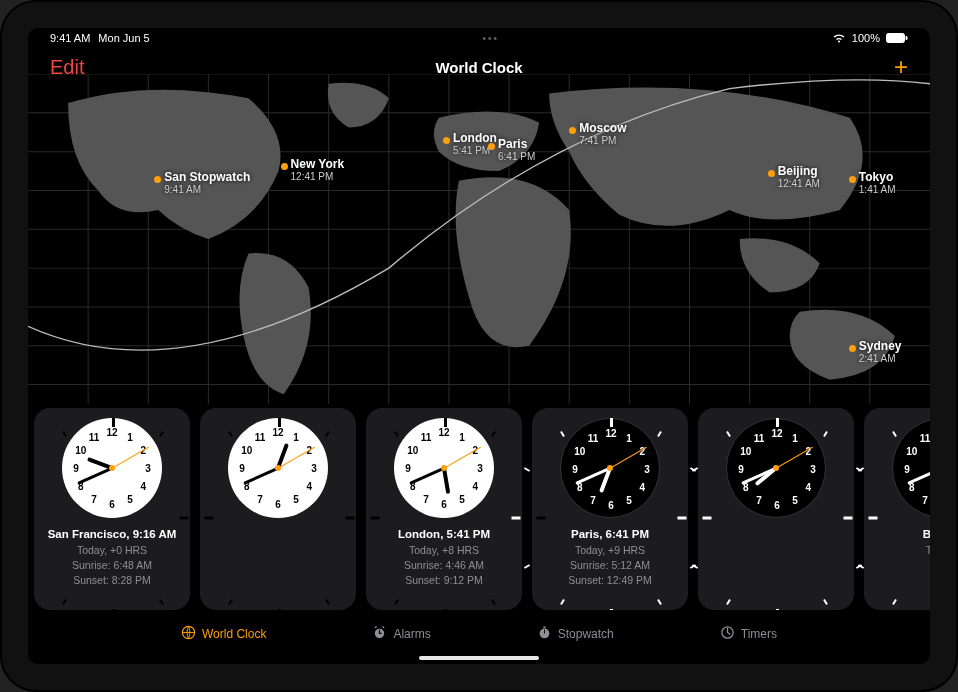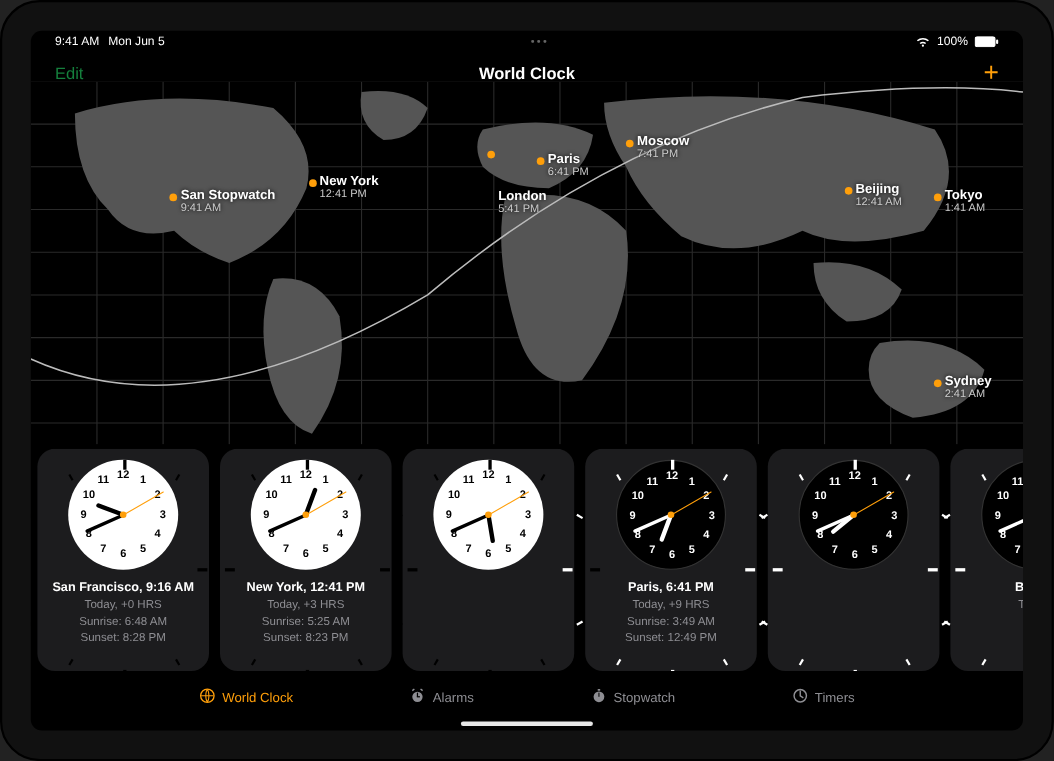--- a/index.html
+++ b/index.html
@@ -25,21 +25,21 @@
   .status-right { display: flex; align-items: center; gap: 6px; font-weight: 500; }
   .wifi-icon svg, .battery-icon svg { display:block; }
 
   
   .nav-bar {
     position: absolute; left: 0; top: 20px; right: 0; height: 38px;
     display: flex; align-items: center; justify-content: center;
     color: #fff; z-index: 50;
   }
   .nav-title { font-size: 15px; font-weight: 600; }
-  .nav-edit { position:absolute; left: 22px; color:#15803d; font-size:15px; }
+  .nav-edit { position:absolute; left: 22px; color:#ef4444; font-size:20px; }
   .nav-add  { position:absolute; right:22px; color:#ff9f0a; font-size:24px; font-weight:300; line-height:1; }
 
   
   .map-area {
     position: absolute; left:0; right:0; top:46px; bottom:260px;
     overflow:hidden;
   }
   .map-svg { position:absolute; inset:0; width:100%; height:100%; }
   .city-label { position:absolute; color:#fff; font-size:12px; font-weight:600; white-space:nowrap; text-shadow:0 0 4px #000; }
   .city-label .time { display:block; font-size:10px; font-weight:400; color:#ccc; }
@@ -175,21 +175,21 @@
         </g>
 
         <path d="M0 260 Q150 330 360 200 Q520 60 700 15 Q820 0 900 10" fill="none" stroke="#bbb" stroke-width="1.4"></path>
       </svg>
       <div id="city-labels">
           <div class="city-dot" style="left: 14%; top: 31%;"></div>
           <div class="city-label" style="left: calc(14% + 10px); top: calc(31% - 6px);"><span>San Stopwatch</span><span class="time">9:41 AM</span></div>
           <div class="city-dot" style="left: 28%; top: 27%;"></div>
           <div class="city-label" style="left: calc(28% + 10px); top: calc(27% - 6px);"><span>New York</span><span class="time">12:41 PM</span></div>
           <div class="city-dot" style="left: 46%; top: 19%;"></div>
-          <div class="city-label" style="left: calc(46% + 10px); top: calc(19% - 6px); margin-top: 40px;"><span>London</span><span class="time">5:41 PM</span></div>
+          <div class="city-label" style="left: calc(46% + 10px); top: calc(19% - 6px);"><span>London</span><span class="time">5:41 PM</span></div>
           <div class="city-dot" style="left: 51%; top: 21%;"></div>
           <div class="city-label" style="left: calc(51% + 10px); top: calc(21% - 6px);"><span>Paris</span><span class="time">6:41 PM</span></div>
           <div class="city-dot" style="left: 60%; top: 16%;"></div>
           <div class="city-label" style="left: calc(60% + 10px); top: calc(16% - 6px);"><span>Moscow</span><span class="time">7:41 PM</span></div>
           <div class="city-dot" style="left: 82%; top: 29%;"></div>
           <div class="city-label" style="left: calc(82% + 10px); top: calc(29% - 6px);"><span>Beijing</span><span class="time">12:41 AM</span></div>
           <div class="city-dot" style="left: 91%; top: 31%;"></div>
           <div class="city-label" style="left: calc(91% + 10px); top: calc(31% - 6px);"><span>Tokyo</span><span class="time">1:41 AM</span></div>
           <div class="city-dot" style="left: 91%; top: 82%;"></div>
           <div class="city-label" style="left: calc(91% + 10px); top: calc(82% - 6px);"><span>Sydney</span><span class="time">2:41 AM</span></div>
@@ -258,26 +258,20 @@
             <div class="num" style="left: 14px; top: 50px;">9</div>
             <div class="tick " style="transform: rotate(300deg) translateY(-50px);"></div>
             <div class="num" style="left: 18.8231px; top: 32px;">10</div>
             <div class="tick " style="transform: rotate(330deg) translateY(-50px);"></div>
             <div class="num" style="left: 32px; top: 18.8231px;">11</div>
             <div class="hand hand-hour" style="transform: rotate(20.5deg);"></div>
             <div class="hand hand-minute" style="transform: rotate(246deg);"></div>
             <div class="hand hand-second" style="transform: rotate(60deg);"></div>
             <div class="center-cap"></div>
           </div>
-          <div class="card-text">
-            <div class="line1">New York, 12:41 PM</div>
-            <div class="subline">Today, +3 HRS</div>
-            <div class="subline">Sunrise: 5:25 AM</div>
-            <div class="subline">Sunset: 8:23 PM</div>
-          </div>
         </div>
         <div class="card">
           <div class="clock-face clock-light">
             <div class="tick tick-major" style="transform: rotate(0deg) translateY(-50px);"></div>
             <div class="num" style="left: 50px; top: 14px;">12</div>
             <div class="tick " style="transform: rotate(30deg) translateY(-50px);"></div>
             <div class="num" style="left: 68px; top: 18.8231px;">1</div>
             <div class="tick " style="transform: rotate(60deg) translateY(-50px);"></div>
             <div class="num" style="left: 81.1769px; top: 32px;">2</div>
             <div class="tick tick-major" style="transform: rotate(90deg) translateY(-50px);"></div>
@@ -296,20 +290,26 @@
             <div class="num" style="left: 14px; top: 50px;">9</div>
             <div class="tick " style="transform: rotate(300deg) translateY(-50px);"></div>
             <div class="num" style="left: 18.8231px; top: 32px;">10</div>
             <div class="tick " style="transform: rotate(330deg) translateY(-50px);"></div>
             <div class="num" style="left: 32px; top: 18.8231px;">11</div>
             <div class="hand hand-hour" style="transform: rotate(170.5deg);"></div>
             <div class="hand hand-minute" style="transform: rotate(246deg);"></div>
             <div class="hand hand-second" style="transform: rotate(60deg);"></div>
             <div class="center-cap"></div>
           </div>
+          <div class="card-text">
+            <div class="line1">London, 5:41 PM</div>
+            <div class="subline">Today, +8 HRS</div>
+            <div class="subline">Sunrise: 4:46 AM</div>
+            <div class="subline">Sunset: 9:12 PM</div>
+          </div>
         </div>
         <div class="card">
           <div class="clock-face clock-dark">
             <div class="tick tick-major" style="transform: rotate(0deg) translateY(-50px);"></div>
             <div class="num" style="left: 50px; top: 14px;">12</div>
             <div class="tick " style="transform: rotate(30deg) translateY(-50px);"></div>
             <div class="num" style="left: 68px; top: 18.8231px;">1</div>
             <div class="tick " style="transform: rotate(60deg) translateY(-50px);"></div>
             <div class="num" style="left: 81.1769px; top: 32px;">2</div>
             <div class="tick tick-major" style="transform: rotate(90deg) translateY(-50px);"></div>
@@ -331,21 +331,21 @@
             <div class="tick " style="transform: rotate(330deg) translateY(-50px);"></div>
             <div class="num" style="left: 32px; top: 18.8231px;">11</div>
             <div class="hand hand-hour" style="transform: rotate(200.5deg);"></div>
             <div class="hand hand-minute" style="transform: rotate(246deg);"></div>
             <div class="hand hand-second" style="transform: rotate(60deg);"></div>
             <div class="center-cap"></div>
           </div>
           <div class="card-text">
             <div class="line1">Paris, 6:41 PM</div>
             <div class="subline">Today, +9 HRS</div>
-            <div class="subline">Sunrise: 3:49 AM</div>
+            <div class="subline">Sunrise: 5:12 AM</div>
             <div class="subline">Sunset: 12:49 PM</div>
           </div>
         </div>
         <div class="card">
           <div class="clock-face clock-dark">
             <div class="tick tick-major" style="transform: rotate(0deg) translateY(-50px);"></div>
             <div class="num" style="left: 50px; top: 14px;">12</div>
             <div class="tick " style="transform: rotate(30deg) translateY(-50px);"></div>
             <div class="num" style="left: 68px; top: 18.8231px;">1</div>
             <div class="tick " style="transform: rotate(60deg) translateY(-50px);"></div>

